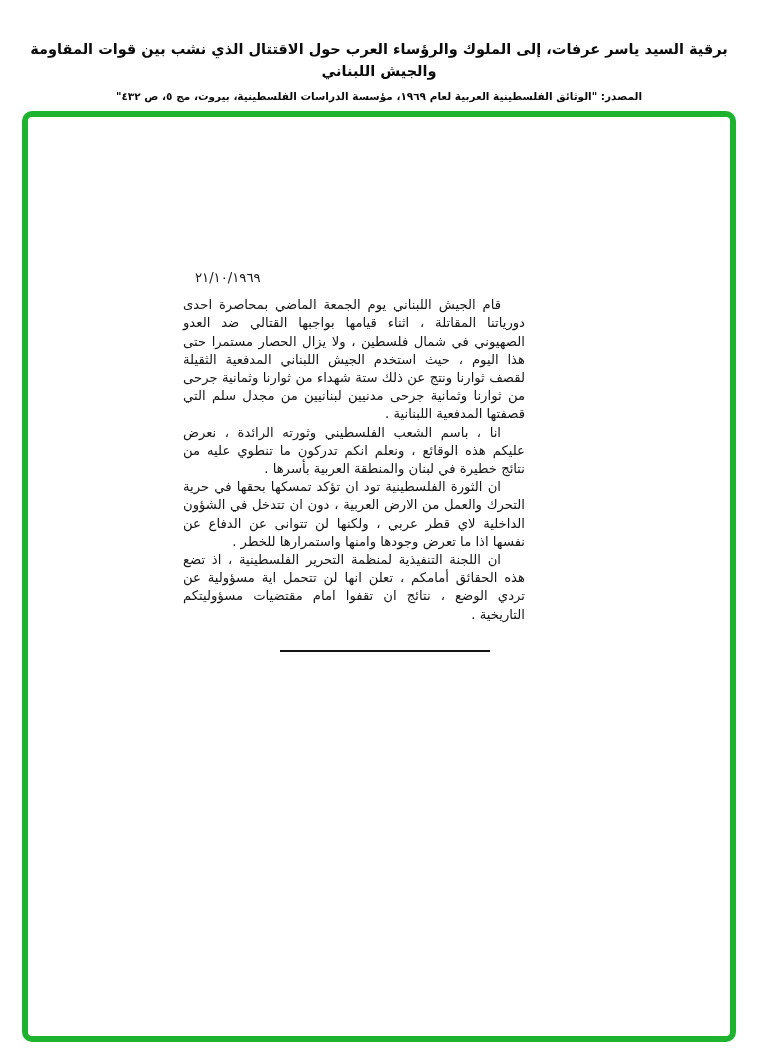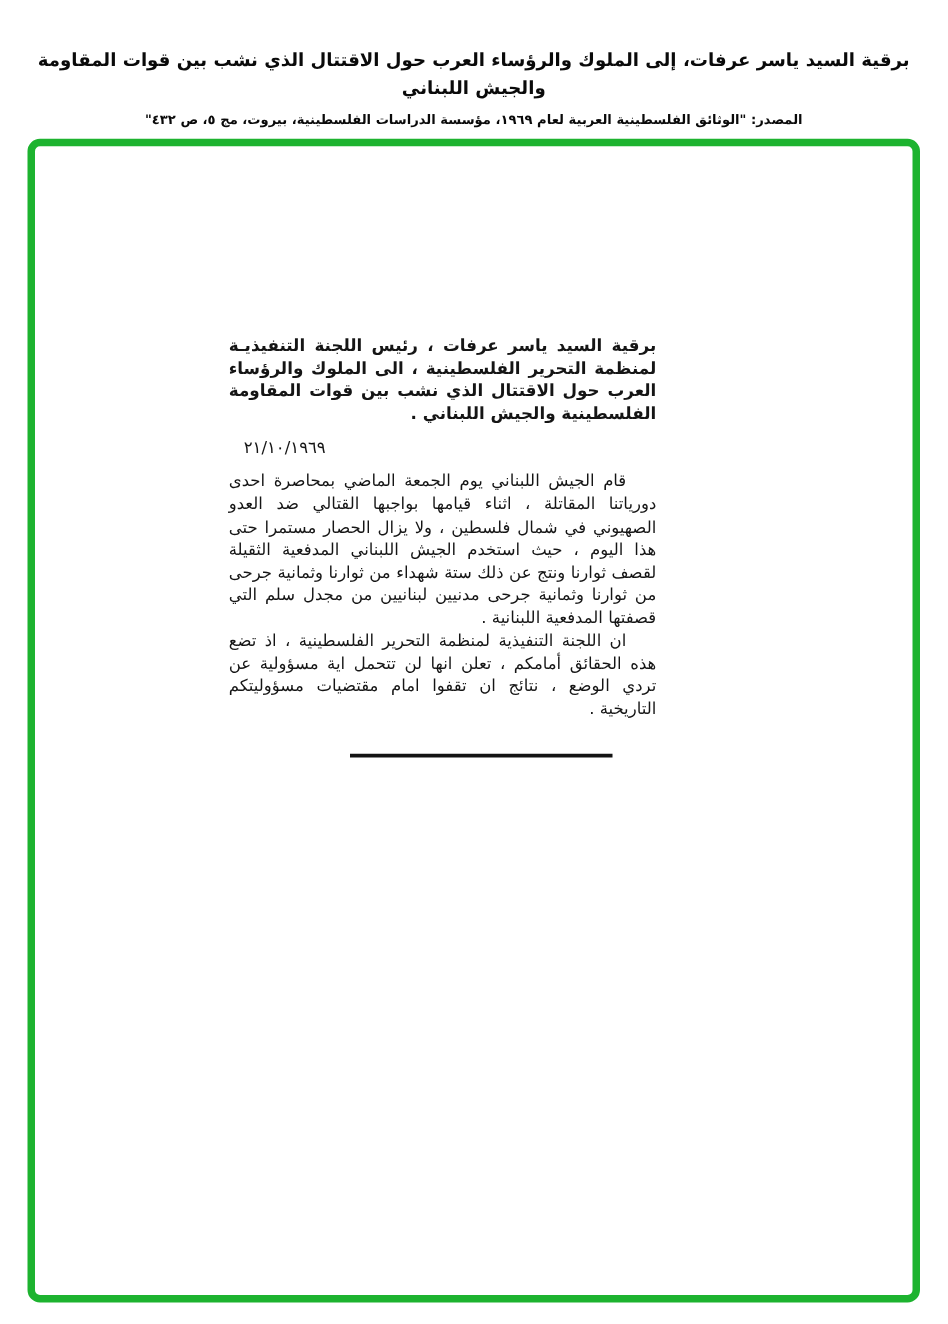--- a/index.html
+++ b/index.html
@@ -83,28 +83,29 @@
 
   <div class="top-header">
     <div class="caption-title">برقية السيد ياسر عرفات، إلى الملوك والرؤساء العرب حول الاقتتال الذي نشب بين قوات المقاومة والجيش اللبناني</div>
     <div class="caption-source">المصدر: "الوثائق الفلسطينية العربية لعام ١٩٦٩، مؤسسة الدراسات الفلسطينية، بيروت، مج ٥، ص ٤٣٢"</div>
   </div>
 
   <div class="scan-frame"></div>
 
   <div class="doc-block">
 
-    <div class="doc-heading">برقية السيد ياسر عرفات ، رئيس اللجنة التنفيذيـة لمنظمة التحرير الفلسطينية ، الى الملوك والرؤساء العرب حول الاقتتال الذي نشب بين قوات المقاومة الفلسطينية والجيش اللبناني .</div>
 
     <div class="doc-dateline">
       <span class="date">٢١/١٠/١٩٦٩</span>
     </div>
 
     <div class="doc-paragraphs">
       <p>قام الجيش اللبناني يوم الجمعة الماضي بمحاصرة احدى دورياتنا المقاتلة ، اثناء قيامها بواجبها القتالي ضد العدو الصهيوني في شمال فلسطين ، ولا يزال الحصار مستمرا حتى هذا اليوم ، حيث استخدم الجيش اللبناني المدفعية الثقيلة لقصف ثوارنا ونتج عن ذلك ستة شهداء من ثوارنا وثمانية جرحى من ثوارنا وثمانية جرحى مدنيين لبنانيين من مجدل سلم التي قصفتها المدفعية اللبنانية .</p>
+      <p>انا ، باسم الشعب الفلسطيني وثورته الرائدة ، نعرض عليكم هذه الوقائع ، ونعلم انكم تدركون ما تنطوي عليه من نتائج خطيرة في لبنان والمنطقة العربية بأسرها .</p>
+      <p>ان الثورة الفلسطينية تود ان تؤكد تمسكها بحقها في حرية التحرك والعمل من الارض العربية ، دون ان تتدخل في الشؤون الداخلية لاي قطر عربي ، ولكنها لن تتوانى عن الدفاع عن نفسها اذا ما تعرض وجودها وامنها واستمرارها للخطر .</p>
       <p>ان اللجنة التنفيذية لمنظمة التحرير الفلسطينية ، اذ تضع هذه الحقائق أمامكم ، تعلن انها لن تتحمل اية مسؤولية عن تردي الوضع ، نتائج ان تقفوا امام مقتضيات مسؤوليتكم التاريخية .</p>
     </div>
 
     <div class="signature-divider"></div>
 
   </div>
 
 </div>
 
 </body></html>

